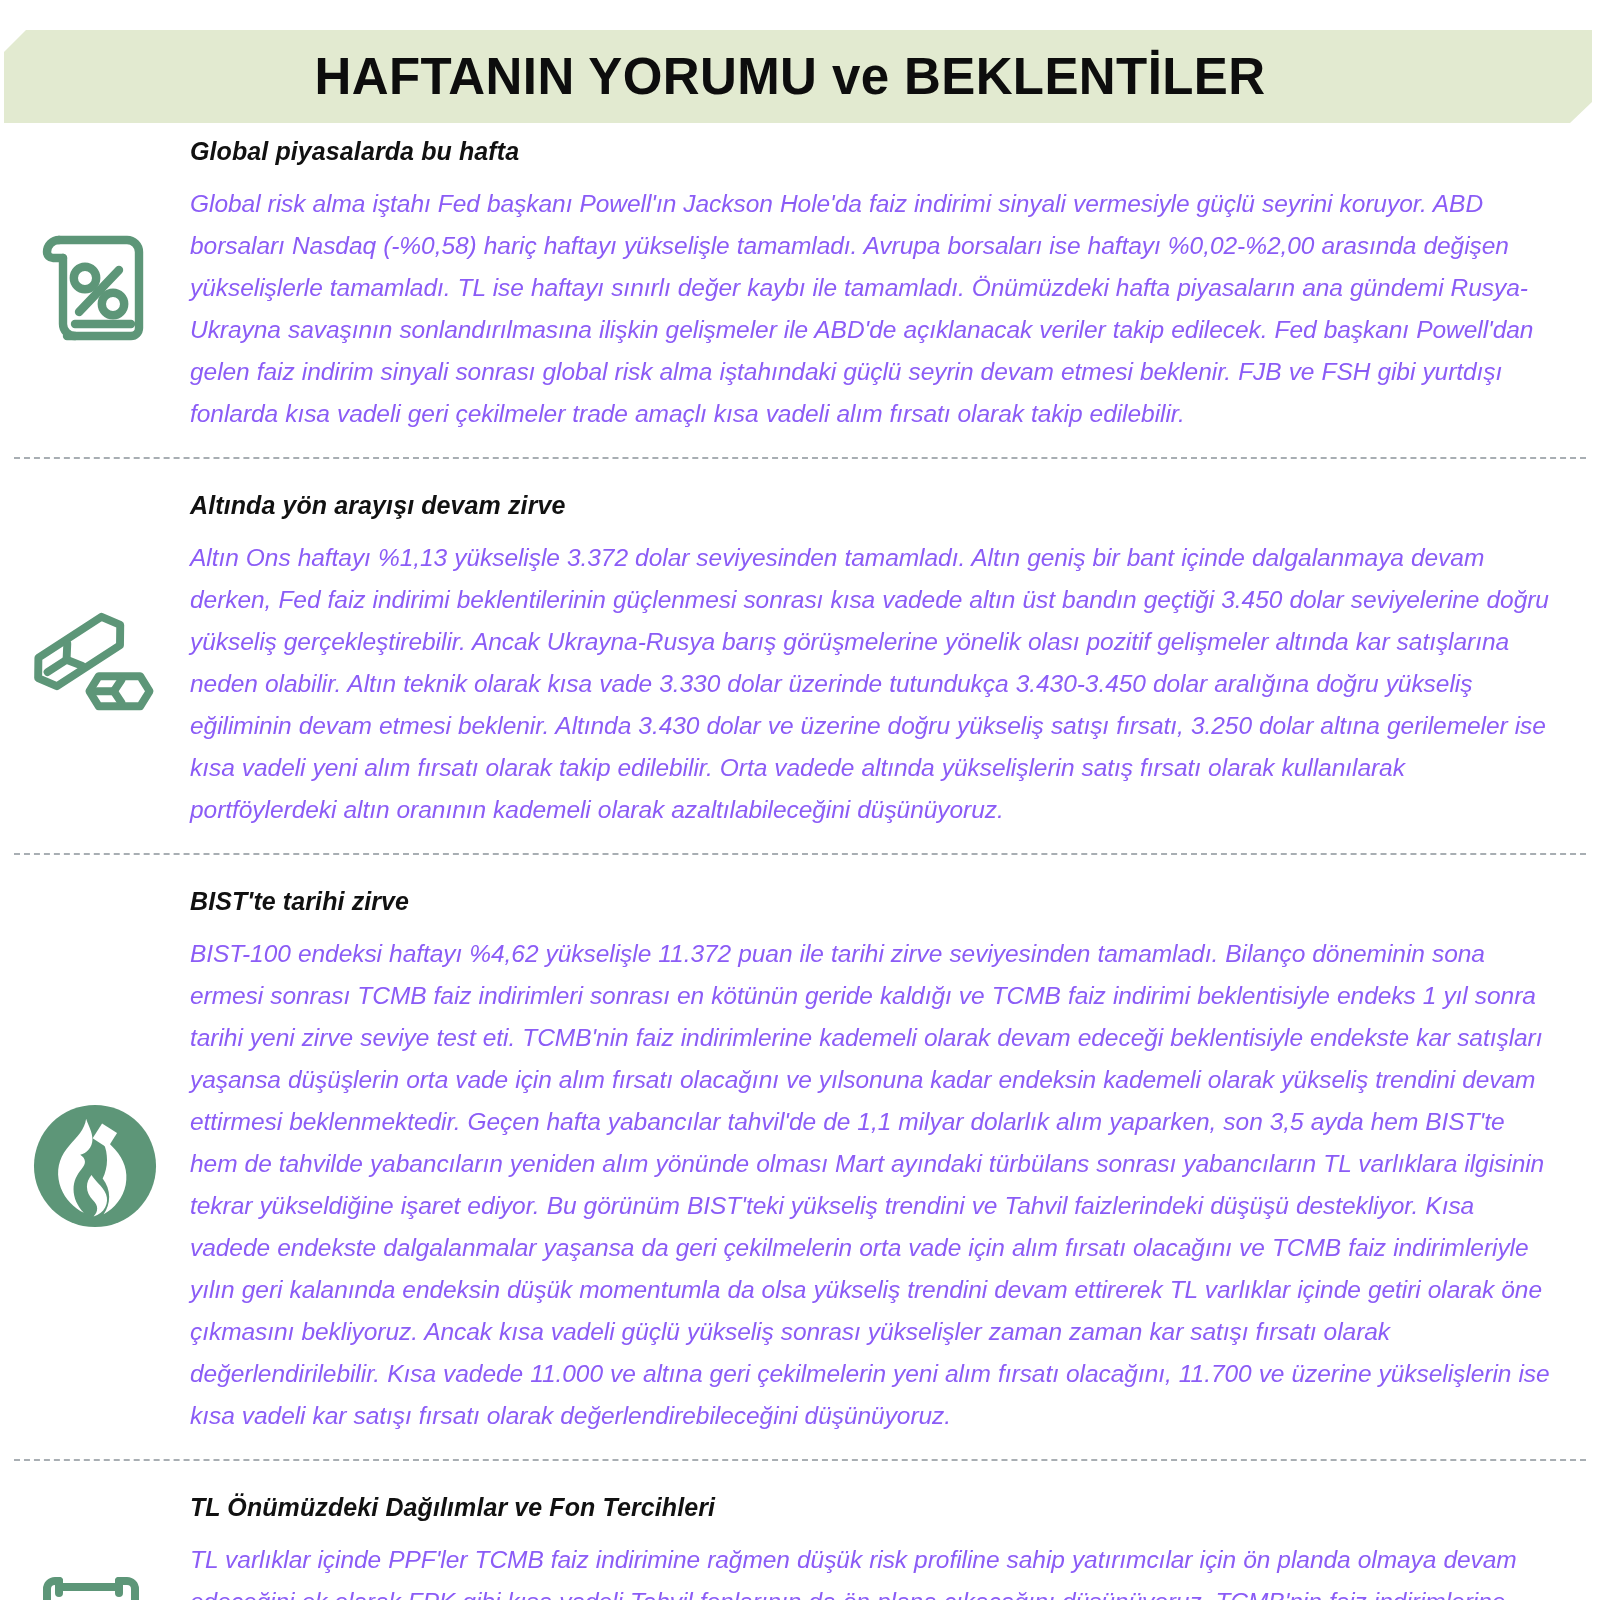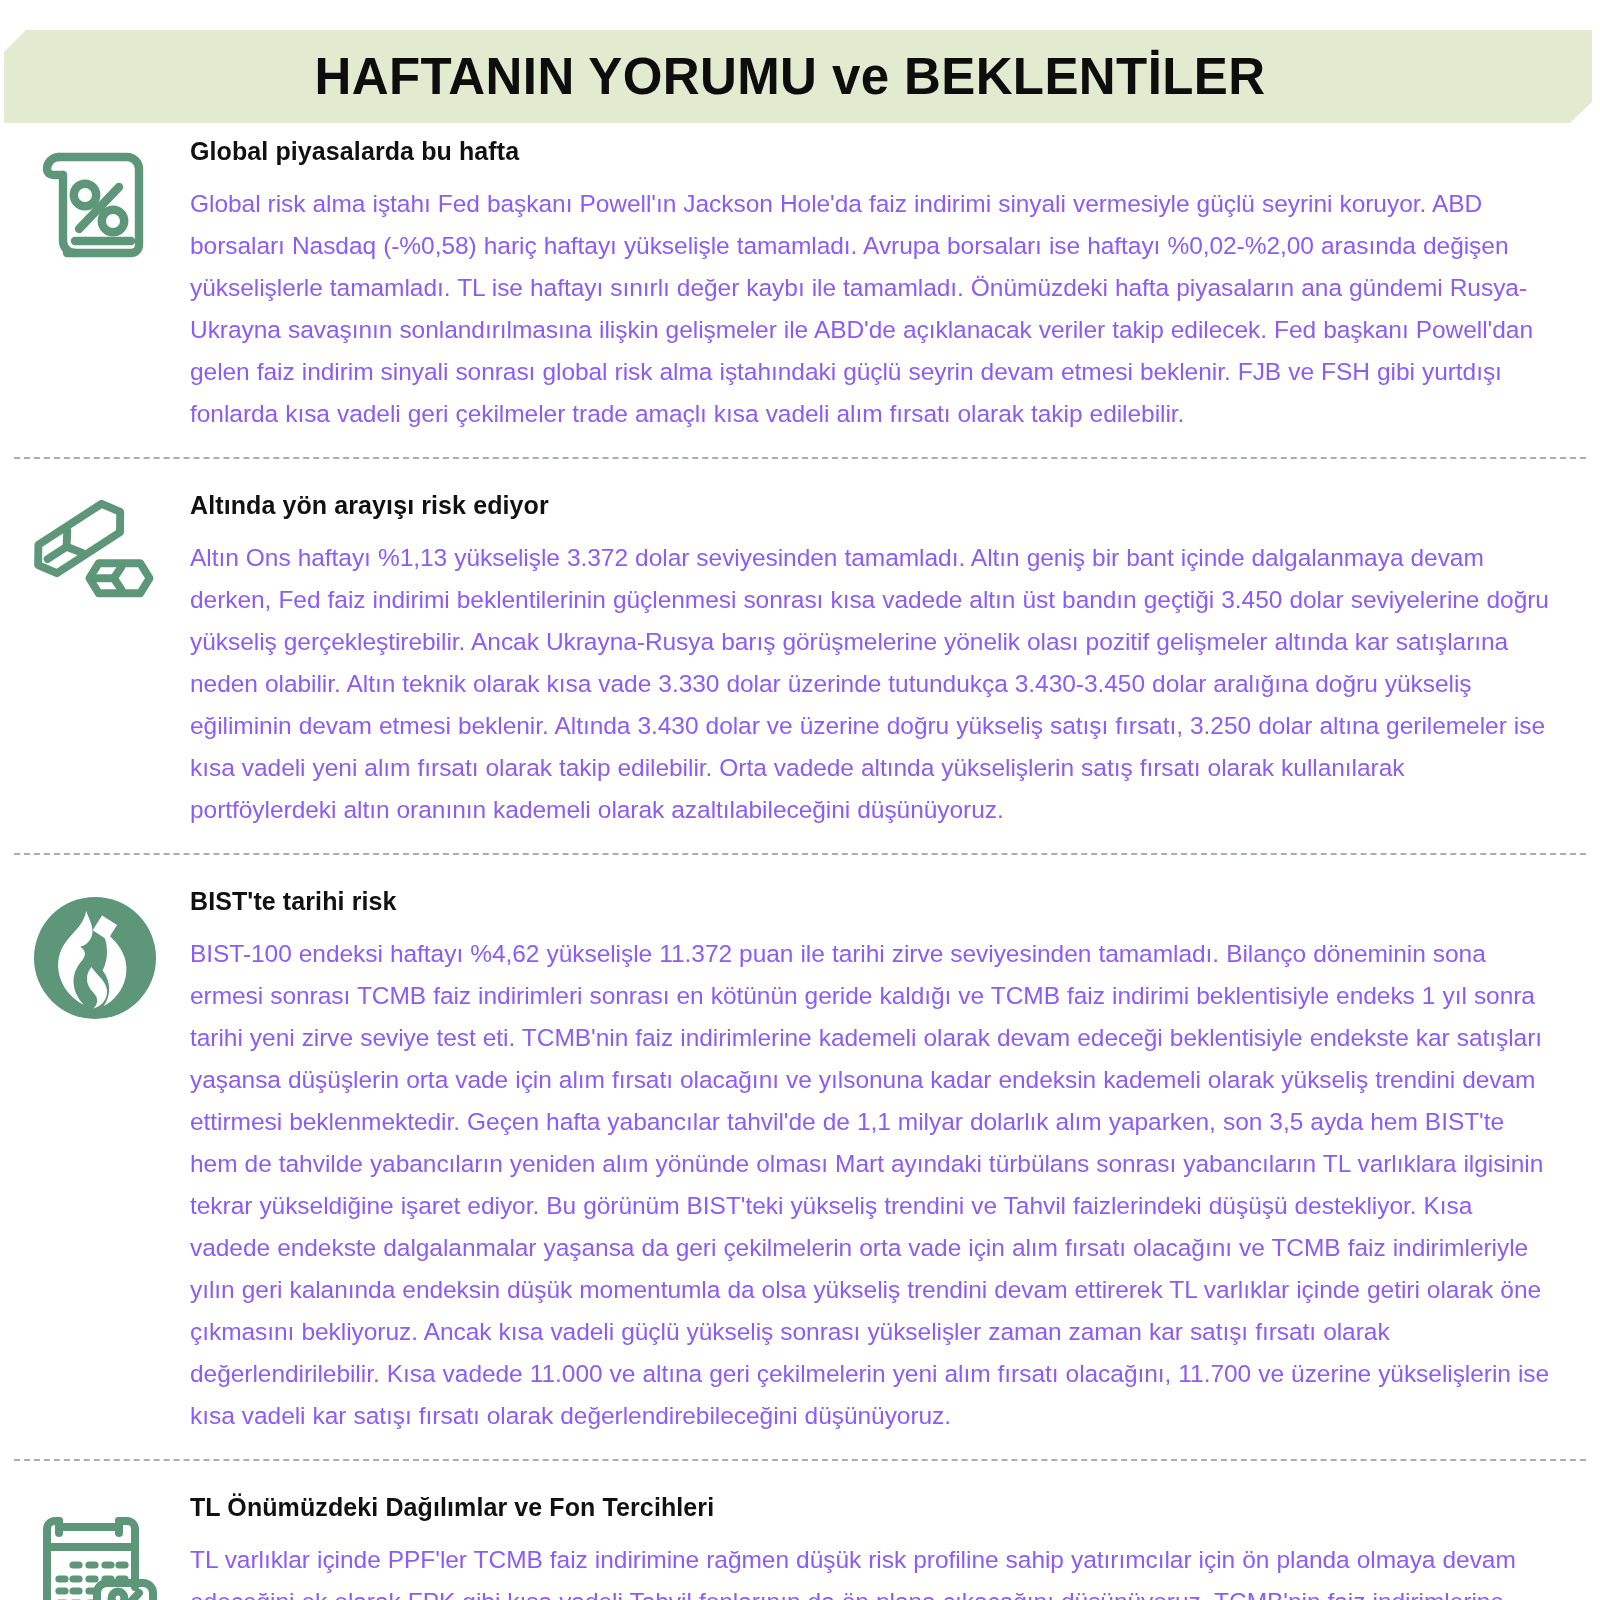--- a/index.html
+++ b/index.html
@@ -47,22 +47,23 @@
 
   
   .content {
     position: absolute;
     left: 0;
     top: 123px;
     width: 1600px;
   }
   .section {
     display: flex;
-    align-items: flex-start;
+    align-items: center;
     padding: 0;
+    font-style: italic;
   }
   .icon-col {
     width: 190px;
     min-width: 190px;
     display: flex;
     justify-content: center;
     padding-top: 18px;
     box-sizing: border-box;
   }
   .icon-col.bist { padding-top: 22px; }
@@ -147,41 +148,41 @@
             <path d="M20 21 l5 7"></path>
           </g>
           <path d="M36 36 H58 l5 8 l-5 8 H36 l-5 -8 Z"></path>
           <path d="M44 44 h-9"></path>
           <path d="M44 44 l4 -6"></path>
           <path d="M44 44 l4 6"></path>
         </svg>
       </span>
     </div>
     <div class="text-col">
-      <h2 class="sec-title">Altında yön arayışı risk ediyor</h2>
+      <h2 class="sec-title">Altında yön arayışı devam zirve</h2>
       <p class="sec-body">Altın Ons haftayı %1,13 yükselişle 3.372 dolar seviyesinden tamamladı. Altın geniş bir bant içinde dalgalanmaya devam derken, Fed faiz indirimi beklentilerinin güçlenmesi sonrası kısa vadede altın üst bandın geçtiği 3.450 dolar seviyelerine doğru yükseliş gerçekleştirebilir. Ancak Ukrayna-Rusya barış görüşmelerine yönelik olası pozitif gelişmeler altında kar satışlarına neden olabilir. Altın teknik olarak kısa vade 3.330 dolar üzerinde tutundukça 3.430-3.450 dolar aralığına doğru yükseliş eğiliminin devam etmesi beklenir. Altında 3.430 dolar ve üzerine doğru yükseliş satışı fırsatı, 3.250 dolar altına gerilemeler ise kısa vadeli yeni alım fırsatı olarak takip edilebilir. Orta vadede altında yükselişlerin satış fırsatı olarak kullanılarak portföylerdeki altın oranının kademeli olarak azaltılabileceğini düşünüyoruz.</p>
     </div>
   </div>
 
   <div class="divider"></div>
 
   <div class="section sec-3">
     <div class="icon-col bist">
       <span>
         <svg width="126" height="126" viewBox="0 0 64 64">
           <circle cx="32" cy="32" r="31" fill="#5d9678"></circle>
           <path fill="#ffffff" d="M27.5 8 c-0.8 5.6 -4.6 9.2 -8.4 13.4 c-4.4 4.9 -6.6 10.6 -5.6 17.3 c0.9 6.2 4.6 11.4 9.2 14.9 c1.2 0.9 2.4 1.6 3.6 2.2 c-3.3 -3.6 -5.2 -7.6 -5.2 -12 c0 -4.1 1.6 -7.3 4.1 -10.3 c1.1 -1.3 1.7 -2.4 1.7 -3.6 c0 -1.6 -1 -2.7 -2.4 -3.6 c1.6 -0.4 3.1 -1.3 4.2 -2.6 c1.3 -1.5 2 -3.3 2 -5.2 c0 -3.8 -2 -6.8 -3.2 -10.5 Z"></path>
           <path fill="#ffffff" d="M36.5 20.7 c1.1 2.6 1.6 5.3 1.6 8.2 c0 3.4 -0.8 6.5 -2.2 9.4 c2.1 2.8 3.3 5.9 3.3 9.3 c0 3.2 -1 6.2 -2.8 8.9 c5.6 -3.1 9.9 -8.4 11.2 -15 c1.3 -6.8 -0.9 -12.9 -5.4 -17.9 c-1.8 -2 -3.7 -3.9 -5.7 -5.8 c0.1 1 0.1 2 0 2.9 Z"></path>
           <path fill="#ffffff" d="M30.2 36.6 c-1.4 1.8 -2.3 3.7 -2.3 5.9 c0 2.6 1.2 4.9 3.1 6.9 c1.3 1.4 2.1 2.7 2.1 4.2 c0 1.5 -0.7 2.8 -1.8 4 c2.6 -0.7 4.7 -2.3 5.9 -4.6 c1.1 -2.1 1.2 -4.4 0.4 -6.6 c-0.8 -2.2 -2.3 -4 -4 -5.7 c-1.2 -1.2 -2.3 -2.5 -3.4 -4.1 Z"></path>
           <path fill="#ffffff" d="M35.6 10.4 l7.6 4.9 l-4.8 7.5 l-7.6 -4.9 Z"></path>
         </svg>
       </span>
     </div>
     <div class="text-col">
-      <h2 class="sec-title">BIST'te tarihi risk</h2>
+      <h2 class="sec-title">BIST'te tarihi zirve</h2>
       <p class="sec-body">BIST-100 endeksi haftayı %4,62 yükselişle 11.372 puan ile tarihi zirve seviyesinden tamamladı. Bilanço döneminin sona ermesi sonrası TCMB faiz indirimleri sonrası en kötünün geride kaldığı ve TCMB faiz indirimi beklentisiyle endeks 1 yıl sonra tarihi yeni zirve seviye test eti. TCMB'nin faiz indirimlerine kademeli olarak devam edeceği beklentisiyle endekste kar satışları yaşansa düşüşlerin orta vade için alım fırsatı olacağını ve yılsonuna kadar endeksin kademeli olarak yükseliş trendini devam ettirmesi beklenmektedir. Geçen hafta yabancılar tahvil'de de 1,1 milyar dolarlık alım yaparken, son 3,5 ayda hem BIST'te hem de tahvilde yabancıların yeniden alım yönünde olması Mart ayındaki türbülans sonrası yabancıların TL varlıklara ilgisinin tekrar yükseldiğine işaret ediyor. Bu görünüm BIST'teki yükseliş trendini ve Tahvil faizlerindeki düşüşü destekliyor. Kısa vadede endekste dalgalanmalar yaşansa da geri çekilmelerin orta vade için alım fırsatı olacağını ve TCMB faiz indirimleriyle yılın geri kalanında endeksin düşük momentumla da olsa yükseliş trendini devam ettirerek TL varlıklar içinde getiri olarak öne çıkmasını bekliyoruz. Ancak kısa vadeli güçlü yükseliş sonrası yükselişler zaman zaman kar satışı fırsatı olarak değerlendirilebilir. Kısa vadede 11.000 ve altına geri çekilmelerin yeni alım fırsatı olacağını, 11.700 ve üzerine yükselişlerin ise kısa vadeli kar satışı fırsatı olarak değerlendirebileceğini düşünüyoruz.</p>
     </div>
   </div>
 
   <div class="divider"></div>
 
   <div class="section sec-4">
     <div class="icon-col cal">
       <span>
         <svg width="128" height="126" viewBox="0 0 64 63" fill="none" stroke="#5d9678" stroke-width="4" stroke-linecap="round" stroke-linejoin="round">

